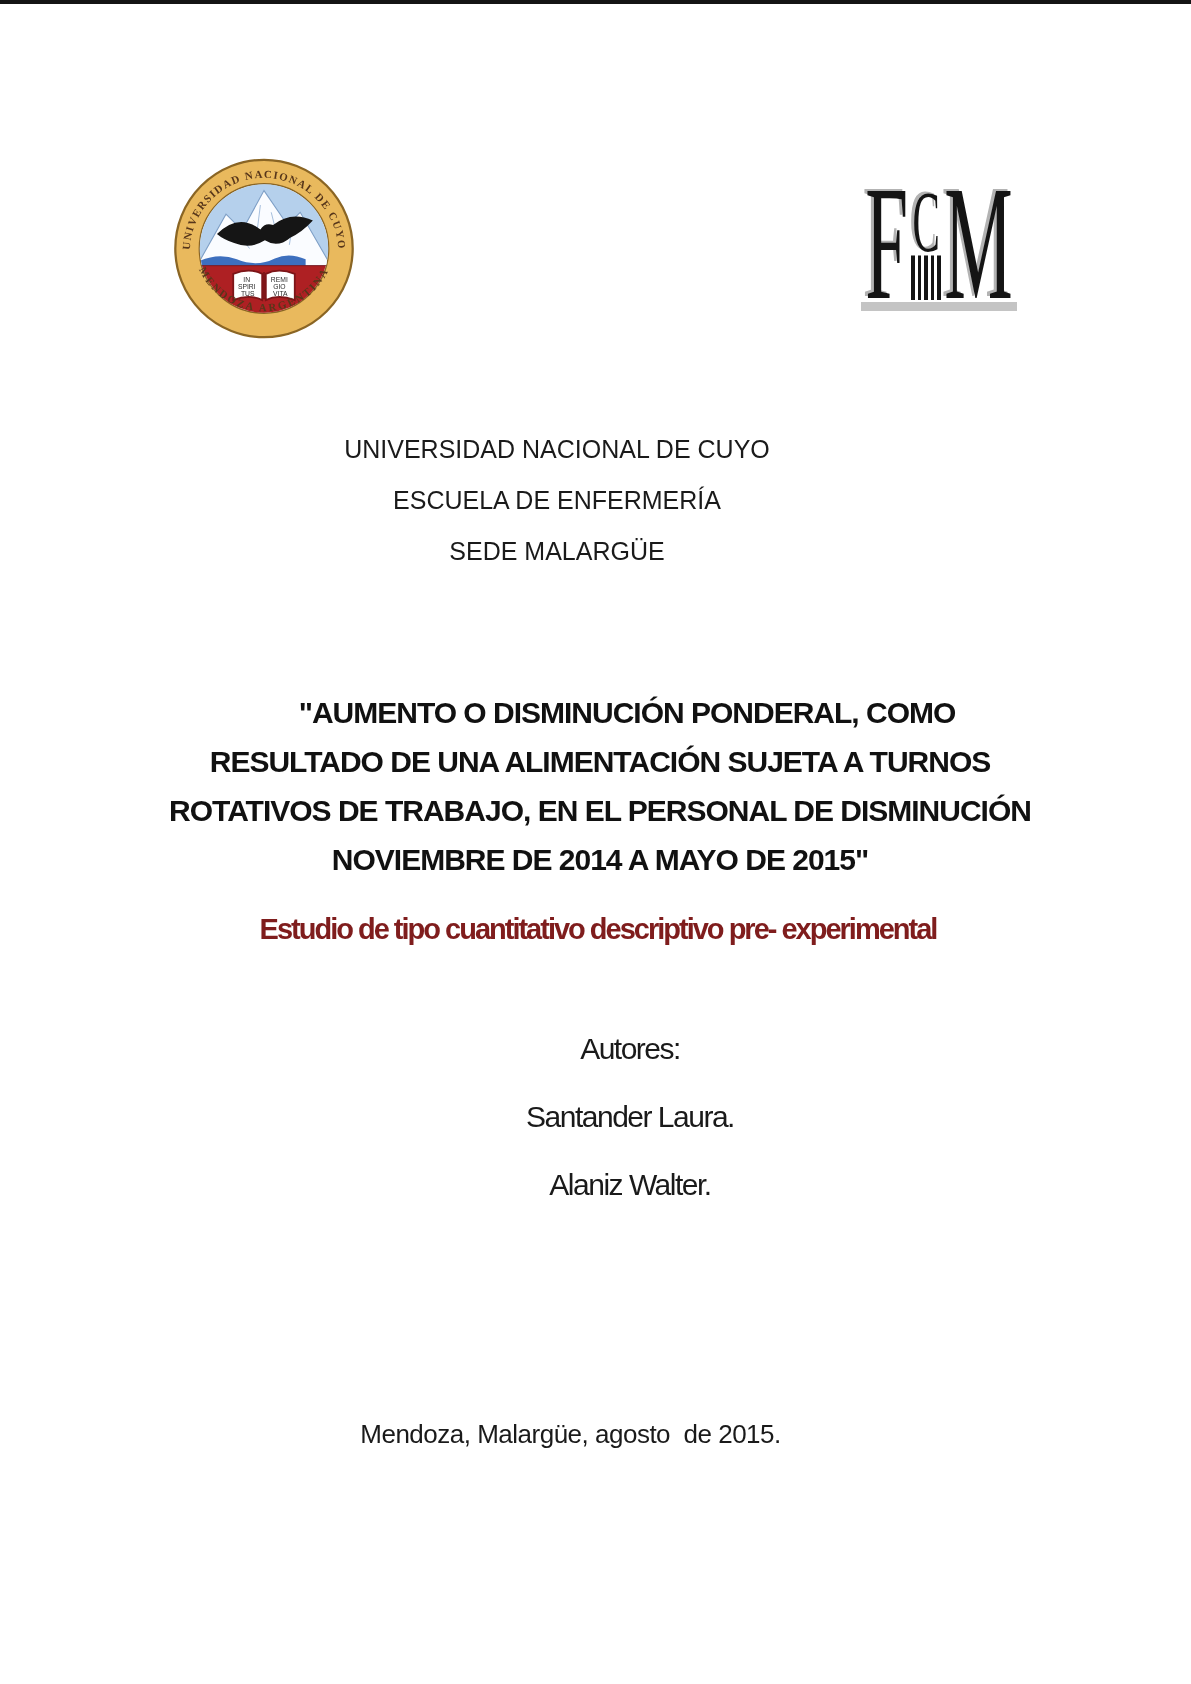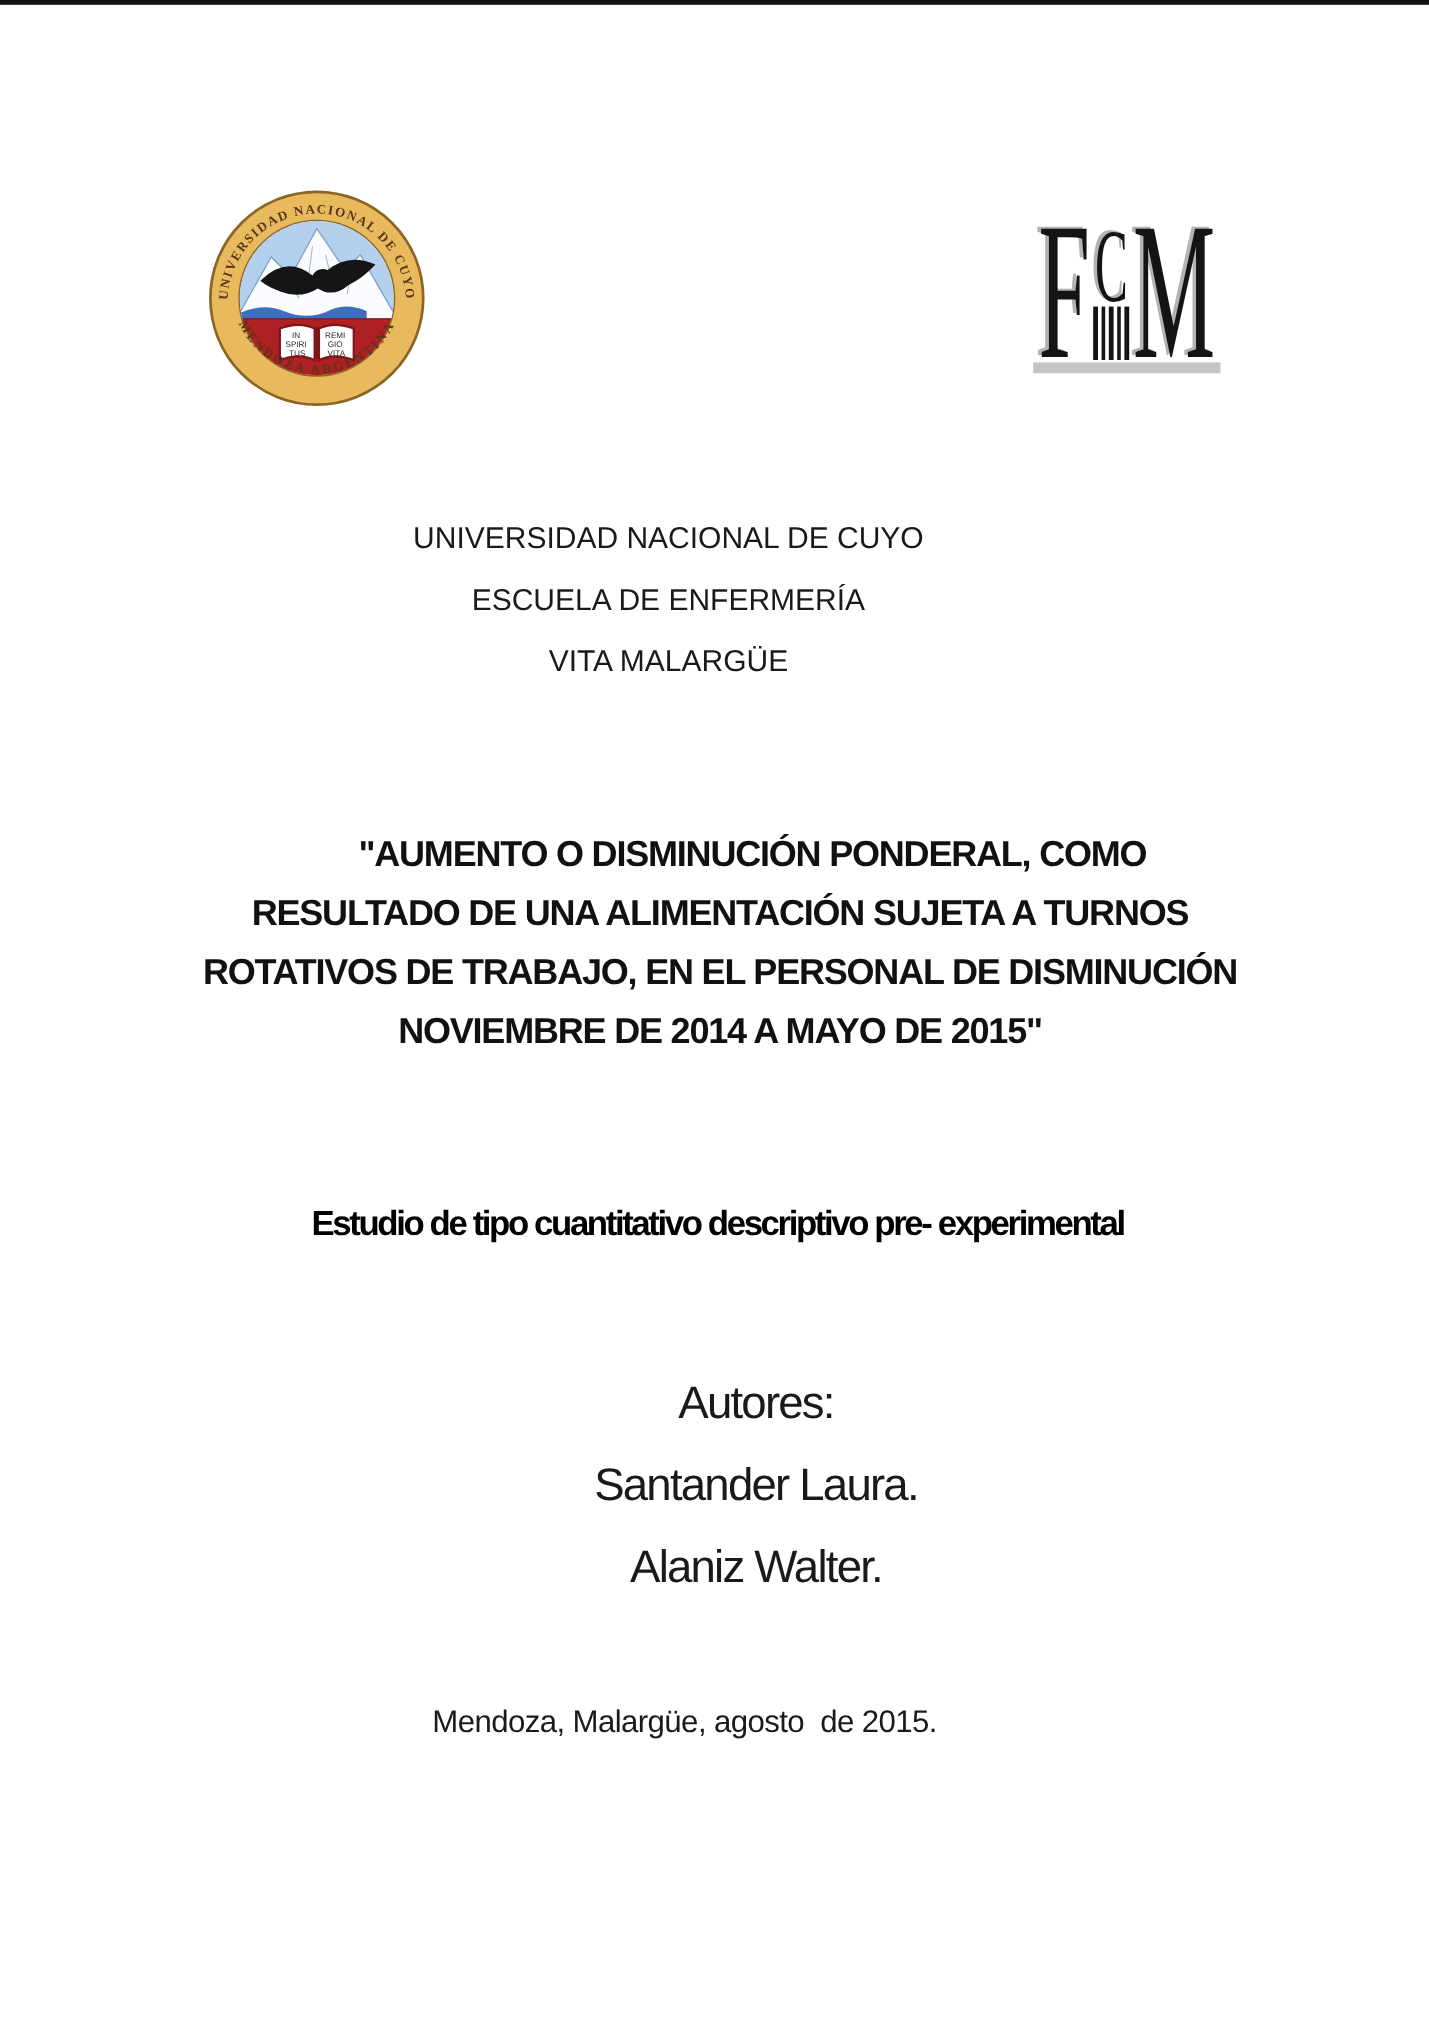--- a/index.html
+++ b/index.html
@@ -48,25 +48,25 @@
 
   .header-block { top:424px; font-size:25px; line-height:51px; padding-right:77px; }
 
   .title-block {
     top:688px; font-size:30px; font-weight:bold; line-height:49px;
     letter-spacing:-1px; padding-left:9px; color:#111;
   }
   .title-block .first { padding-left:54px; }
 
   .subtitle-block {
-    top:1004px; font-size:29px; font-weight:bold;
-    letter-spacing:-2px; padding-left:5px; color:#000000;
+    top:913px; font-size:29px; font-weight:bold;
+    letter-spacing:-2px; padding-left:5px; color:#7f1d1d;
   }
 
-  .authors-block { top:1136px; font-size:38px; line-height:68px; letter-spacing:-1.5px; padding-left:69px; }
+  .authors-block { top:1015px; font-size:30px; line-height:68px; letter-spacing:-1.5px; padding-left:69px; }
 
   .footer-block { top:1419px; font-size:26px; letter-spacing:-0.5px; padding-right:50px; white-space:pre; }
 </style>
 </head>
 <body>
 
 <div class="page">
 
   <div class="top-edge"></div>
 
@@ -129,21 +129,21 @@
         </span>
       </span>
       <span class="fcm-m">M</span>
     </div>
     <div class="fcm-base"></div>
   </div>
 
   <div class="block header-block">
     <div>UNIVERSIDAD NACIONAL DE CUYO</div>
     <div>ESCUELA DE ENFERMERÍA</div>
-    <div>VITA MALARGÜE</div>
+    <div>SEDE MALARGÜE</div>
   </div>
 
   <div class="block title-block">
     <div class="first">"AUMENTO O DISMINUCIÓN PONDERAL, COMO</div>
     <div>RESULTADO DE UNA ALIMENTACIÓN SUJETA A TURNOS</div>
     <div>ROTATIVOS DE TRABAJO, EN EL PERSONAL DE DISMINUCIÓN</div>
     <div>NOVIEMBRE DE 2014 A MAYO DE 2015"</div>
   </div>
 
   <div class="block subtitle-block">Estudio de tipo cuantitativo descriptivo pre- experimental</div>

